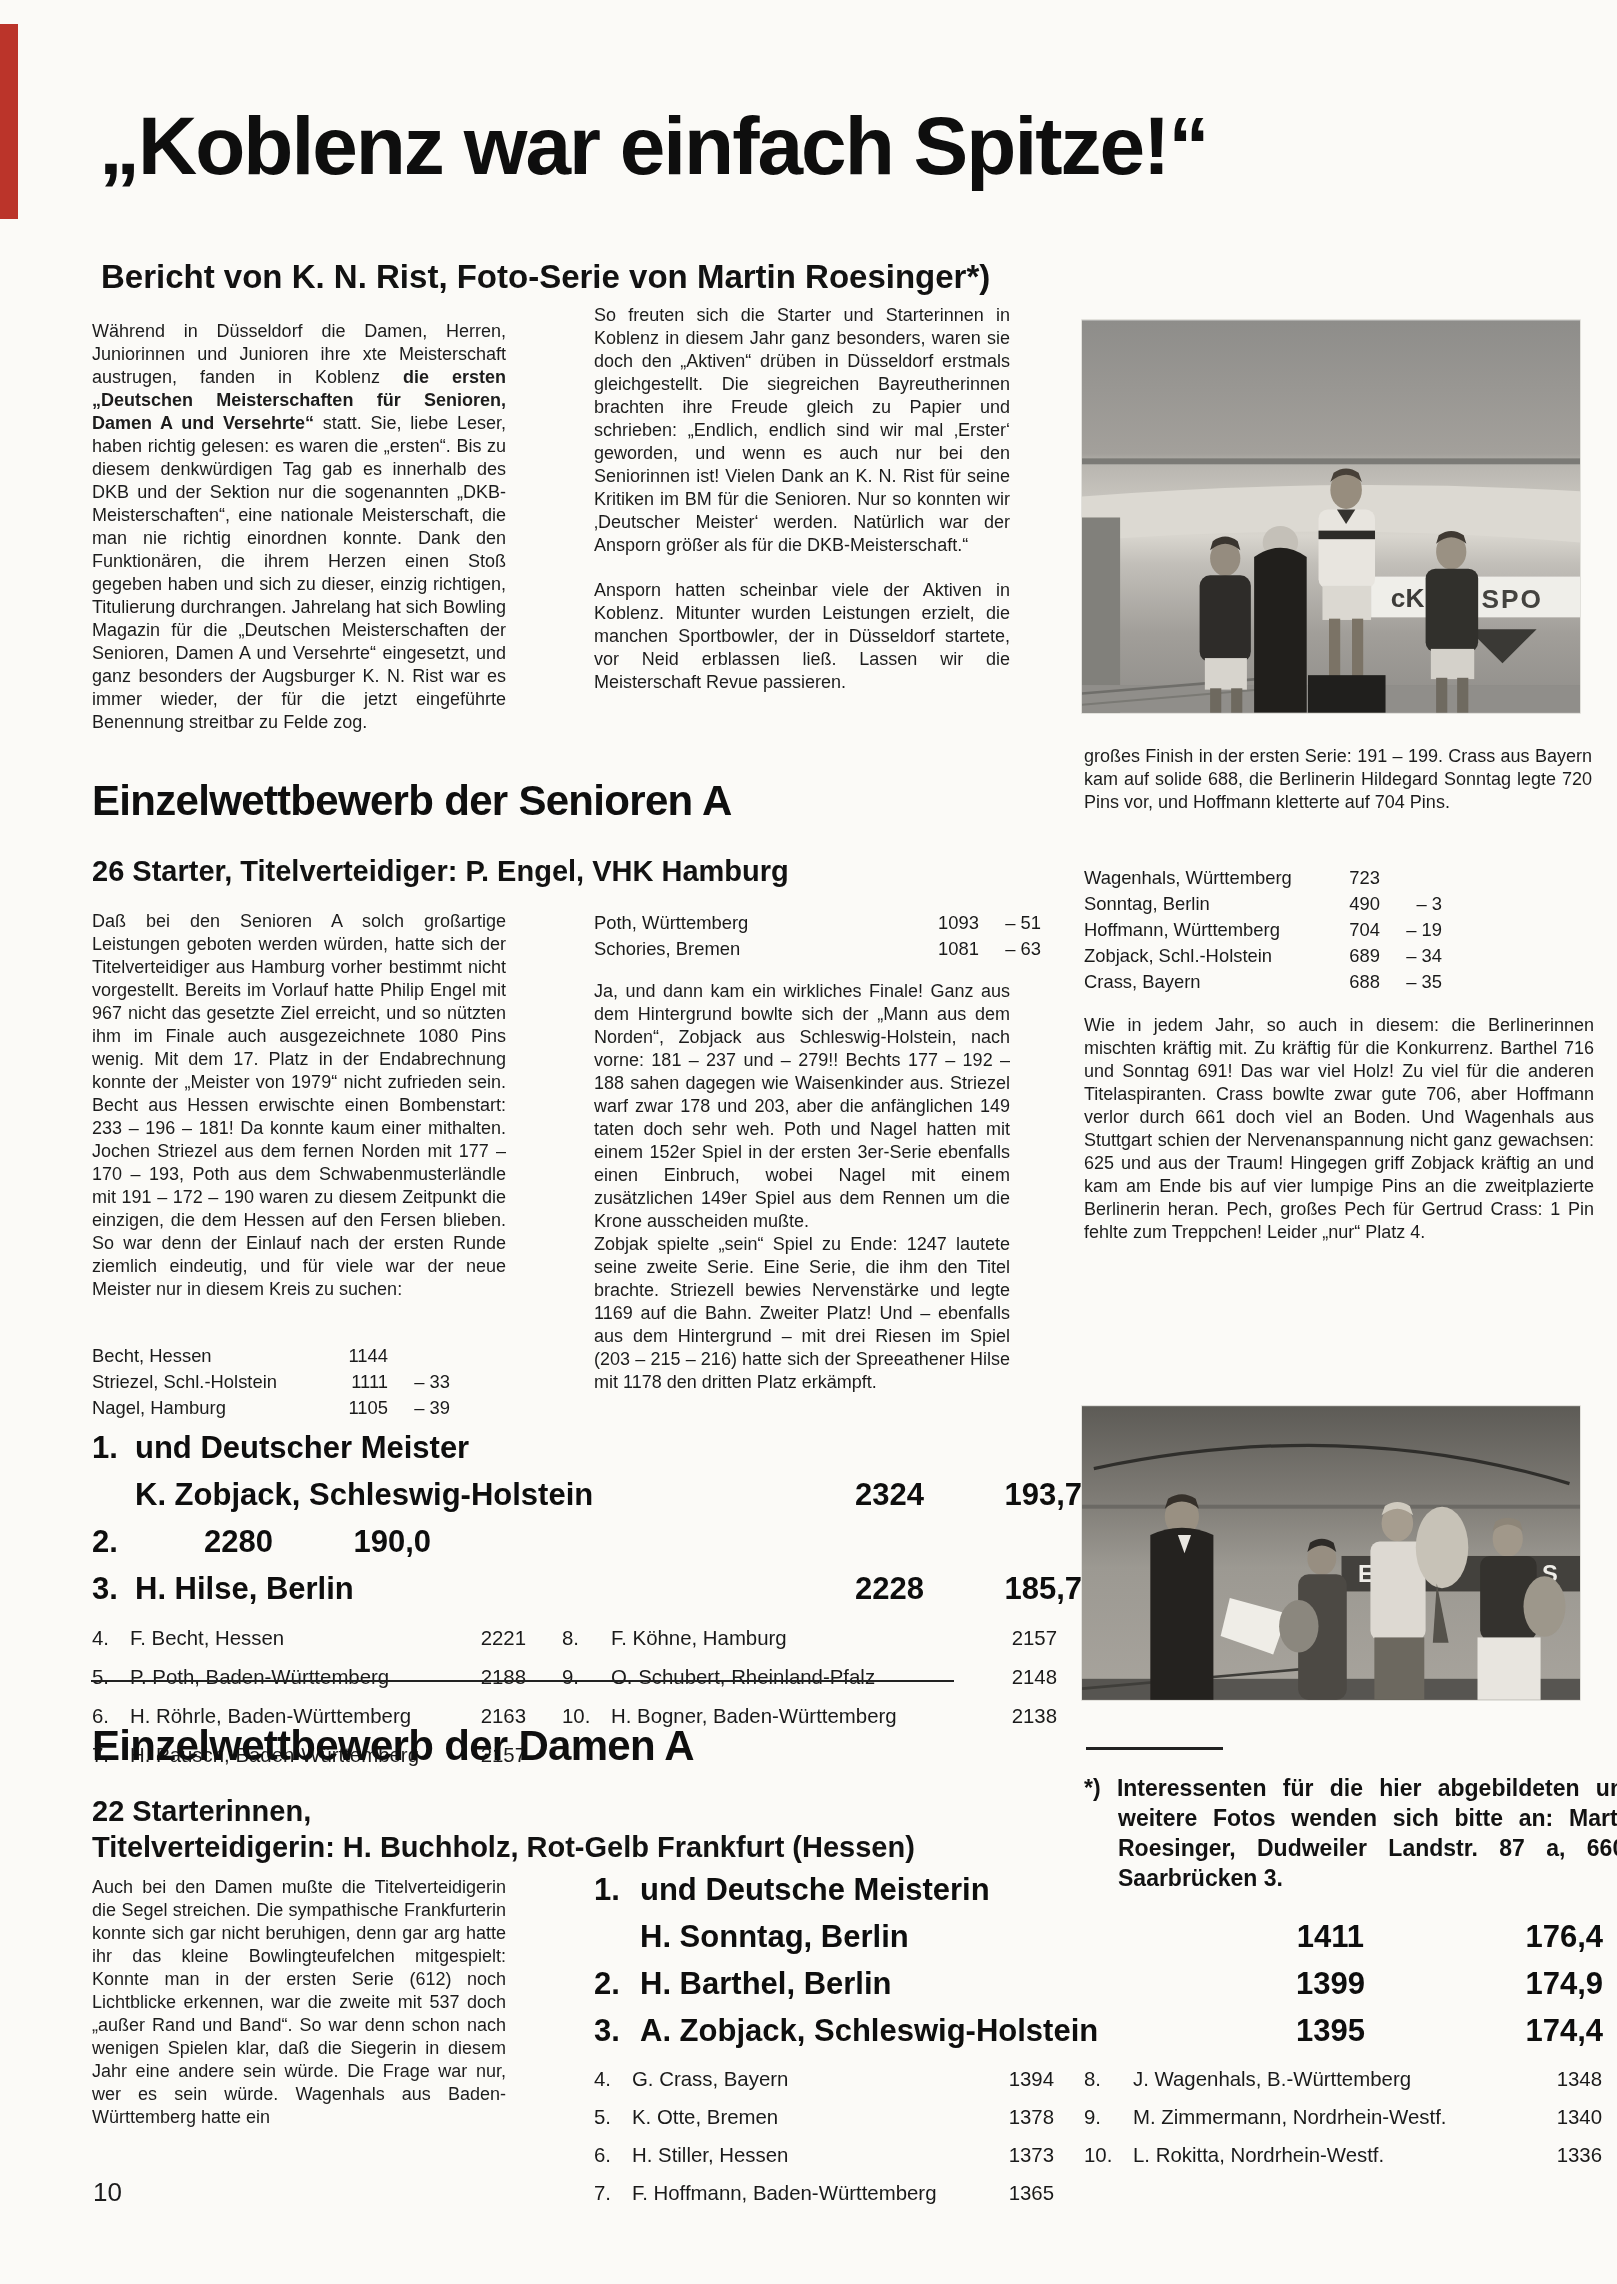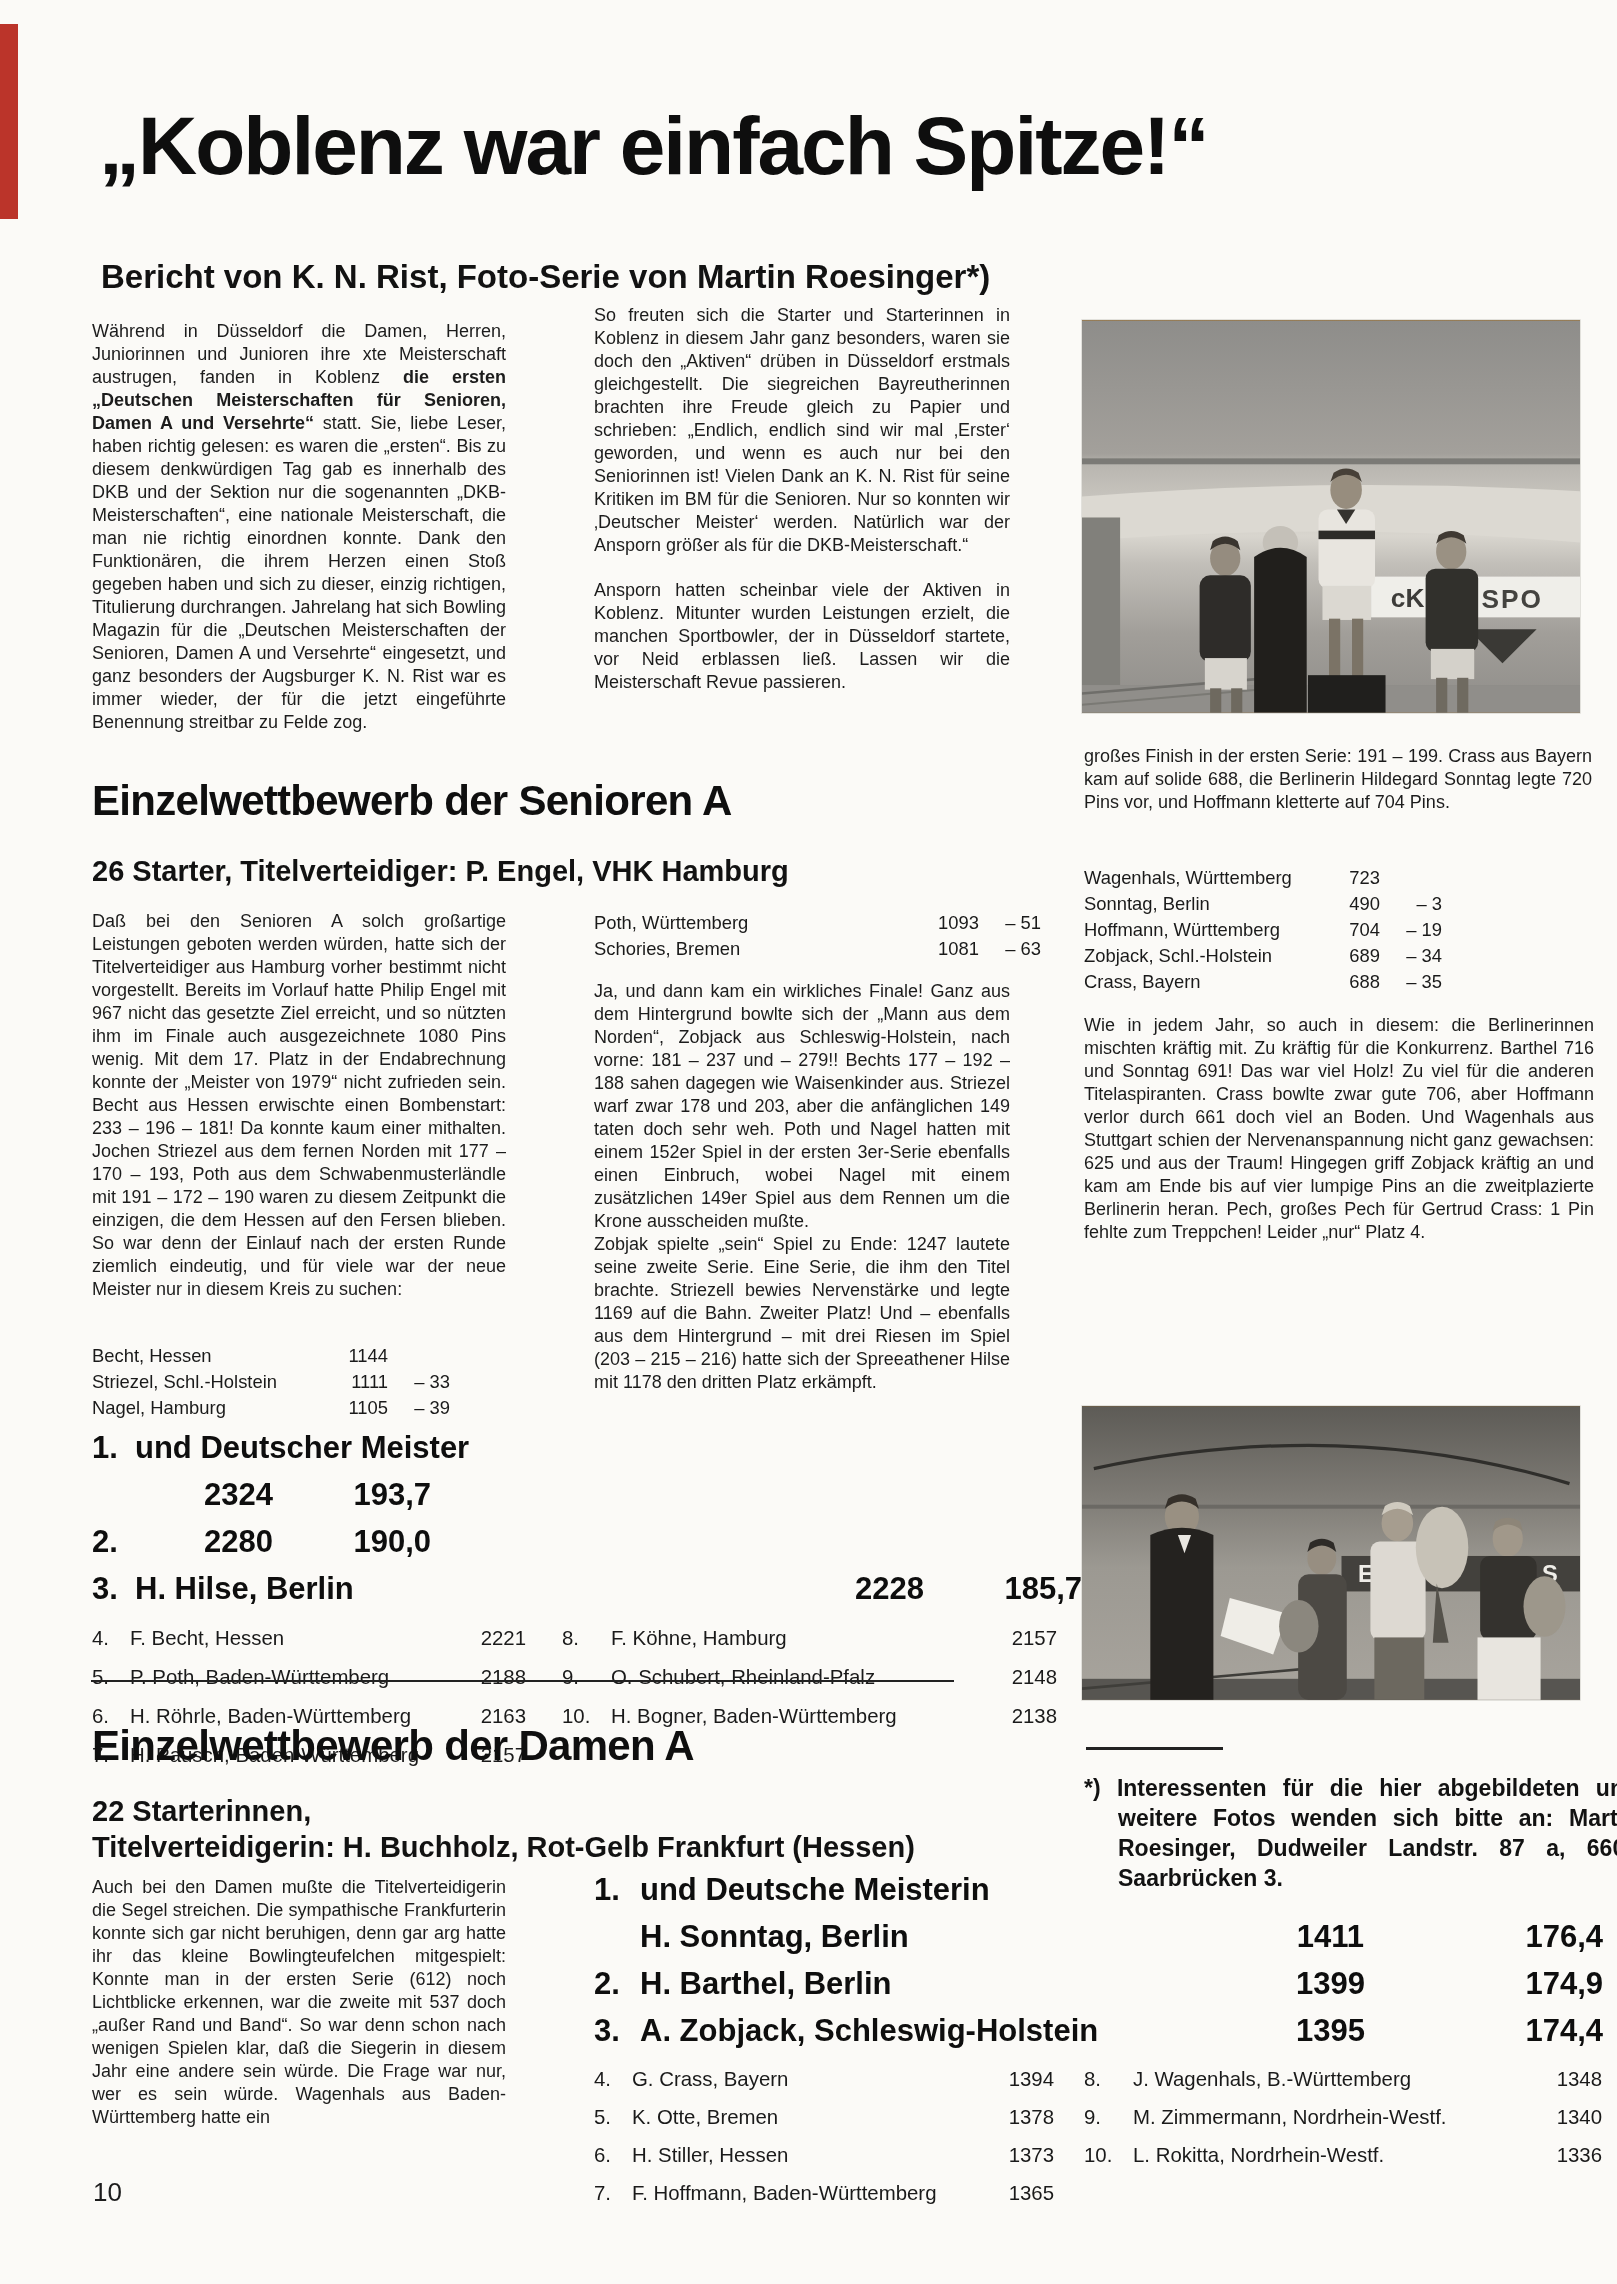--- a/index.html
+++ b/index.html
@@ -36,21 +36,21 @@
   .rank-line{display:flex;font-size:20.4px;line-height:39px;}
   .rank-line-d{display:flex;font-size:20.4px;line-height:38px;}
   .rk{width:38px;}
   .rk-w{width:49px;}
   .rk-name{flex:1;}
   .rk-pins{width:79px;text-align:right;}
   .rule{background:#222;}
   .footnote{font-size:23px;font-weight:700;line-height:30px;text-align:justify;
     padding-left:34px;text-indent:-34px;color:#121212;}
   .pagenum{font-size:26px;color:#1c1c1c;}
-  .photo{background:#a16207;box-shadow:0 0 0 0.7px #d8d6d0;}
+  .photo{background:#e5e5e5;box-shadow:0 0 0 0.7px #d8d6d0;}
   .photo svg{display:block;}
 </style>
 </head>
 <body>
 
 <div class="page">
 
   <div class="abs accent" style="left:0;top:24px;width:18px;height:195px;"></div>
 
   <div class="abs byline" style="left:101px;top:258px;">Bericht von K. N. Rist, Foto-Serie von Martin Roesinger*)</div>
@@ -191,20 +191,21 @@
     <div class="body-text">Zobjak spielte „sein“ Spiel zu Ende: 1247 lautete seine zweite Serie. Eine Serie, die ihm den Titel brachte. Striezell bewies Nervenstärke und legte 1169 auf die Bahn. Zweiter Platz! Und – ebenfalls aus dem Hintergrund – mit drei Riesen im Spiel (203 – 215 – 216) hatte sich der Spreeathener Hilse mit 1178 den dritten Platz erkämpft.</div>
   </div>
 
   <div class="abs" style="left:92px;top:1424px;width:990px;">
     <div class="pod-line">
         <span class="pod-rank">1.</span>
         <span class="pod-name">und Deutscher Meister</span>
       </div>
     <div class="pod-line">
         <span class="pod-rank"></span>
+        <span class="pod-name">K. Zobjack, Schleswig-Holstein</span>
         <span class="pod-pins">2324</span>
         <span class="pod-avg">193,7</span>
       </div>
     <div class="pod-line">
         <span class="pod-rank">2.</span>
         <span class="pod-pins">2280</span>
         <span class="pod-avg">190,0</span>
       </div>
     <div class="pod-line">
         <span class="pod-rank">3.</span>

